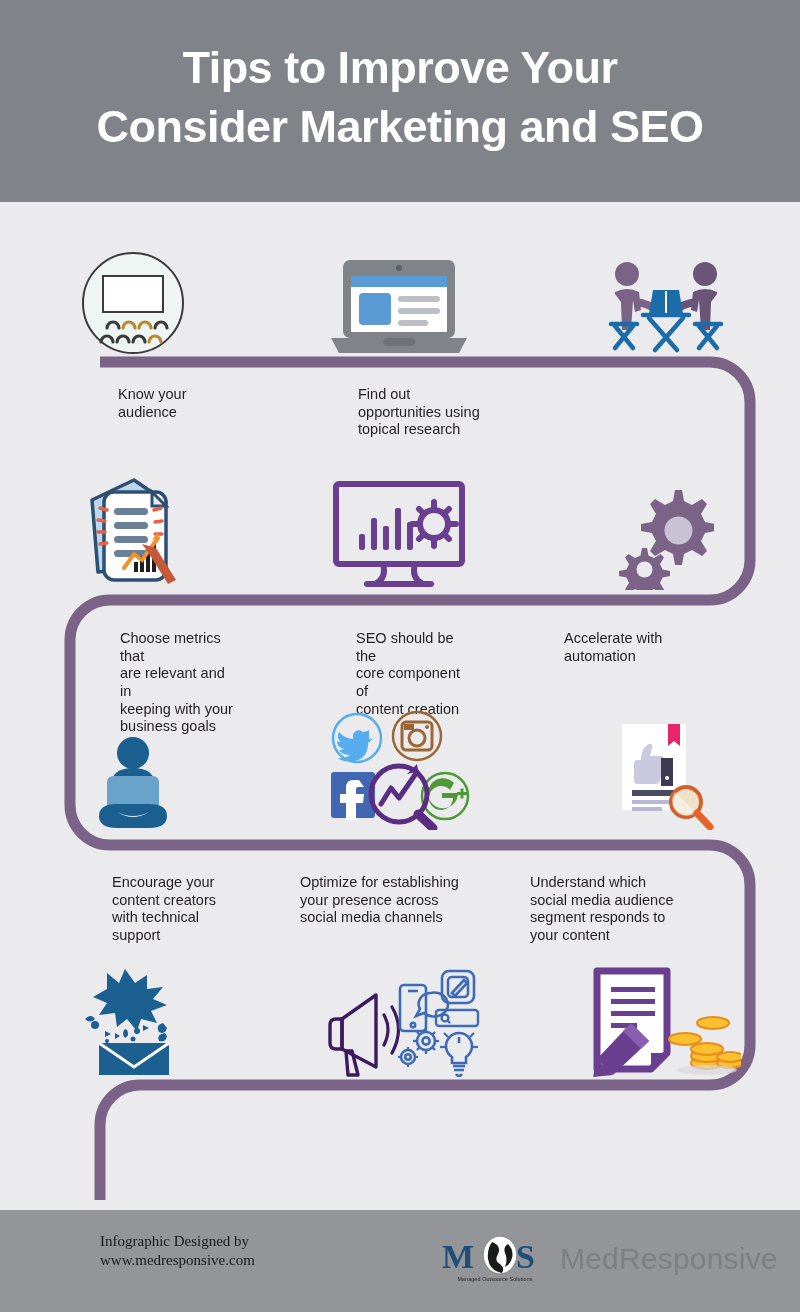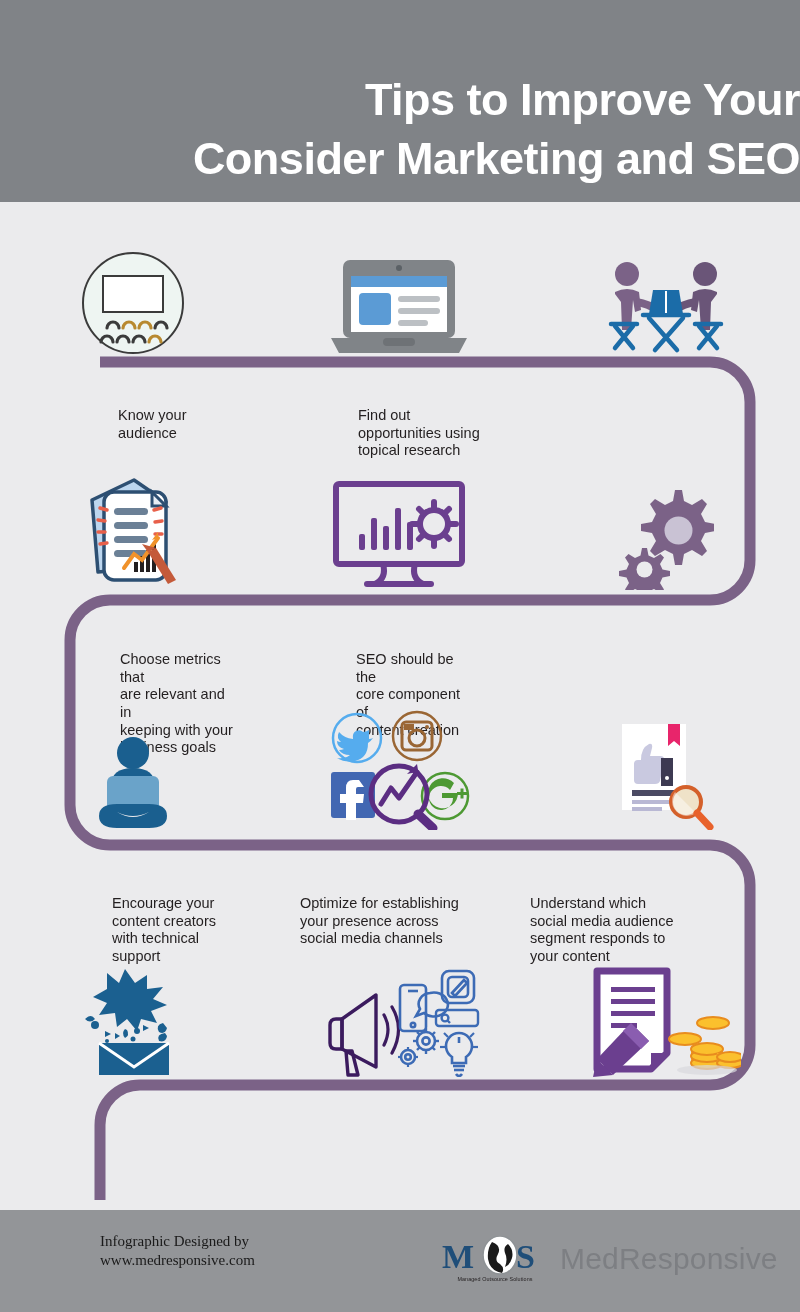--- a/index.html
+++ b/index.html
@@ -12,31 +12,30 @@
   }
   #page{position:relative;width:800px;height:1312px;overflow:hidden;background:#ebebed;}
 
   
   .header{
     position:absolute;left:0;top:0;width:800px;height:202px;
     background:#808387;
   }
   .header-title{
     position:absolute;left:0;top:38px;width:800px;
-    text-align:right;color:#ffffff;
+    text-align:center;color:#ffffff;
     font-weight:bold;font-size:45px;line-height:1.32;
     letter-spacing:-0.5px;
-    margin-top:32px;
   }
   .header-title .l2{display:block;}
 
   
   .snake{position:absolute;left:0;top:200px;width:800px;height:1010px;pointer-events:none;}
   .cols{display:flex;width:800px;}
-  .col{box-sizing:border-box;margin-top:21px;}
+  .col{box-sizing:border-box;}
 
   .icon-row{position:absolute;left:0;width:800px;display:flex;}
   .icon-cell{display:flex;align-items:flex-end;justify-content:center;}
 
   .caption{
     color:#231f20;
     font-size:14.5px;
     line-height:1.22;
     font-family:"Liberation Sans", sans-serif;
     white-space:pre-line;
@@ -259,20 +258,24 @@
     <div class="col" style="width:240px;padding-left:120px;">
         <div class="caption">Choose metrics that
 are relevant and in
 keeping with your
 business goals</div>
       </div>
     <div class="col" style="width:224px;padding-left:116px;">
         <div class="caption">SEO should be the
 core component of
 content creation</div>
+      </div>
+    <div class="col" style="width:336px;padding-left:100px;">
+        <div class="caption">Accelerate with
+automation</div>
       </div>
   </div>
 
   <div class="icon-row" style="top:708px;height:122px;">
 
     <div class="icon-cell" style="width:266px;">
       <svg width="84" height="96" viewBox="0 0 84 96">
         <circle cx="42" cy="19" r="16" fill="#1a5f8f"></circle>
         <path d="M20 52 q0 -18 22 -18 q22 0 22 18 l0 12 q0 8 -22 8 q-22 0 -22 -8 z" fill="#1a5f8f"></path>
         <rect x="16" y="42" width="52" height="36" rx="6" fill="#6aa3c9"></rect>

